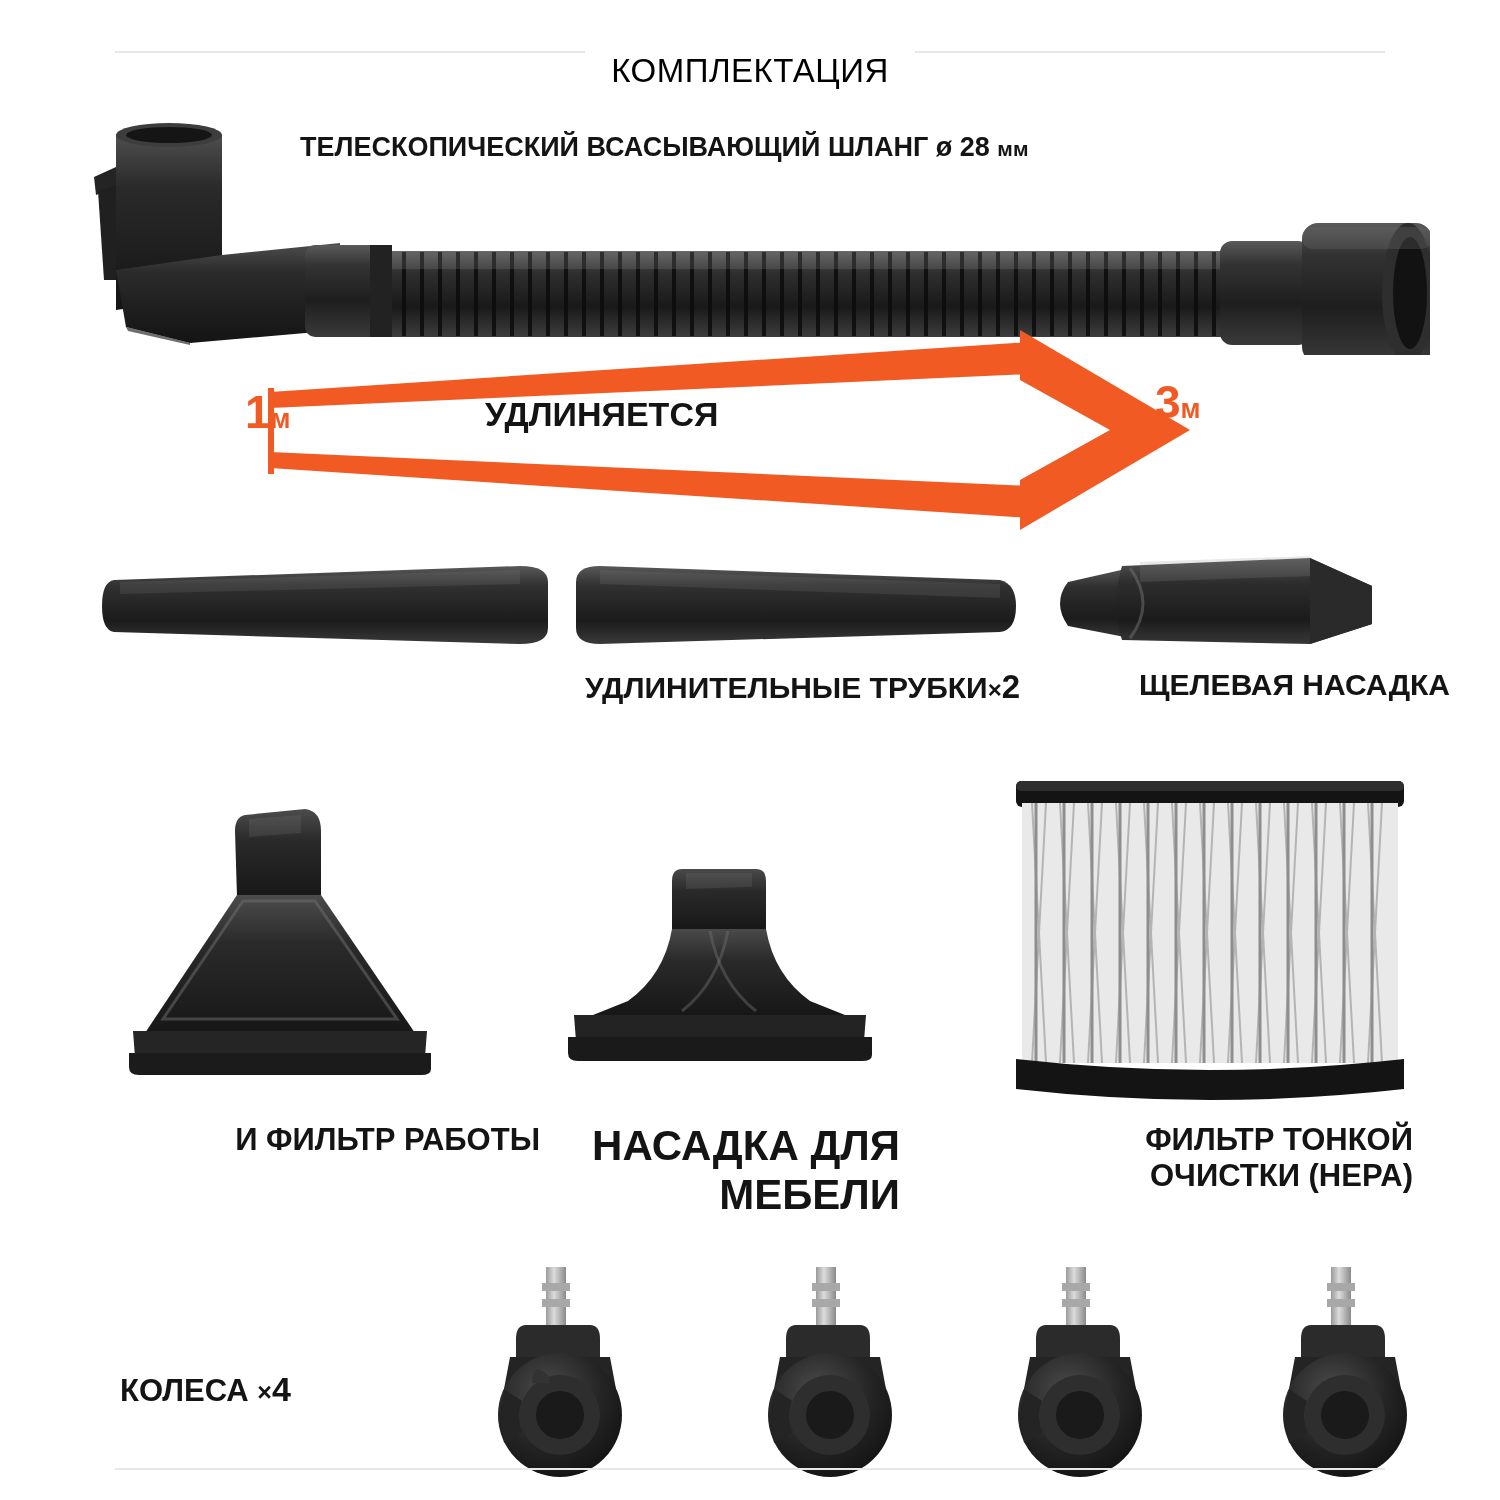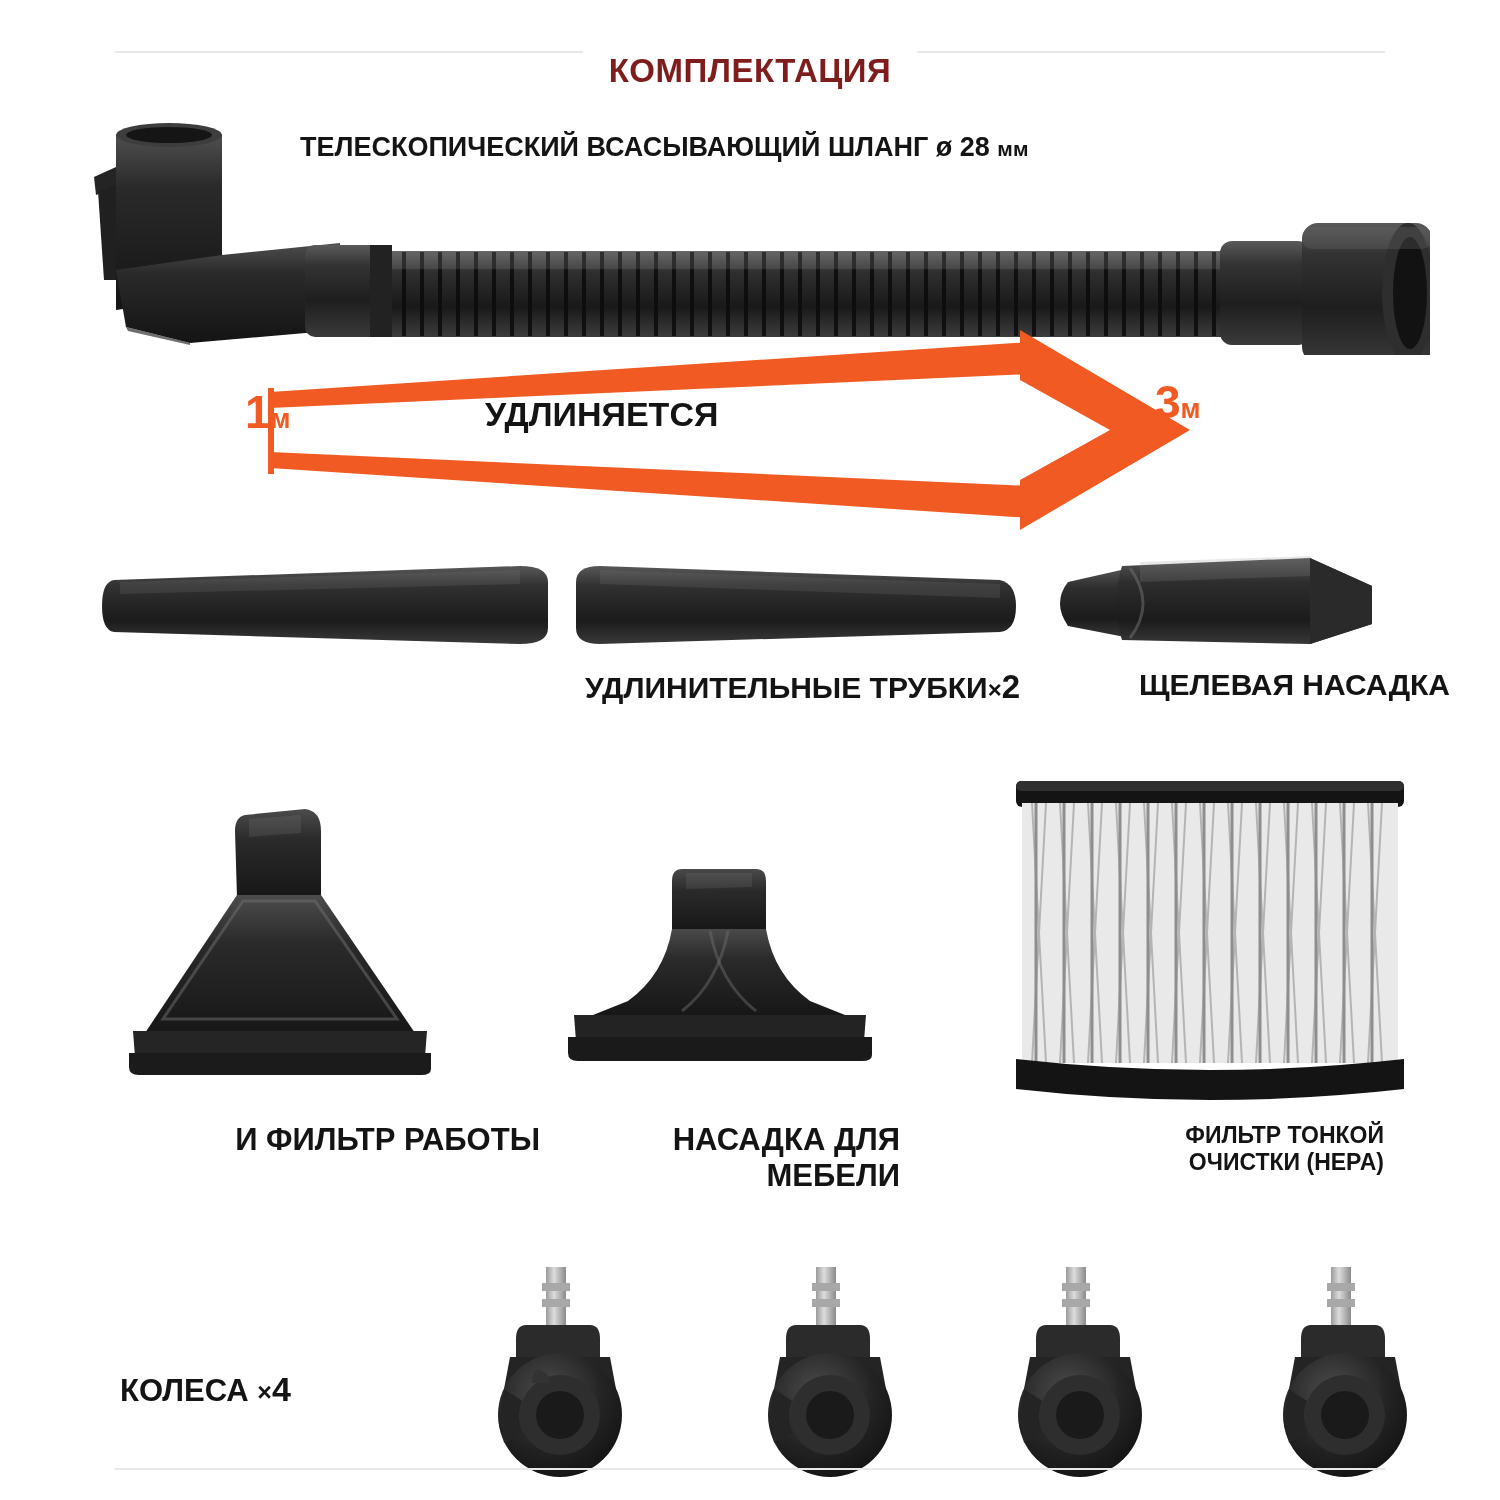--- a/index.html
+++ b/index.html
@@ -29,22 +29,22 @@
     justify-content: center;
   }
   .header .rule {
     flex: 1 1 auto;
     height: 2px;
     background: #e8e8e8;
   }
   .header .rule.left { margin-left: 115px; }
   .header .rule.right { margin-right: 115px; }
   .header-title {
-    color: #7f1d1d;
-    font-weight: bold;
+    color: #000000;
+    font-weight: normal;
     font-size: 33px;
     letter-spacing: 0.5px;
     padding: 0 26px;
     white-space: nowrap;
     margin-top: 37px;
   }
 
   
   .bottom-rule {
     position: absolute;
@@ -118,22 +118,22 @@
   .cap-tubes .x { font-size: 24px; }
   .cap-tubes .n { font-size: 33px; }
   .cap-crevice { left: 1000px; top: 668px; width: 450px; font-size: 30px; }
 
   
   .wet-wrap { position: absolute; left: 125px; top: 805px; width: 400px; height: 285px; }
   .furn-wrap { position: absolute; left: 560px; top: 865px; width: 320px; height: 225px; }
   .filter-wrap { position: absolute; left: 1010px; top: 775px; width: 400px; height: 340px; }
 
   .cap-wet { left: 30px; top: 1122px; width: 510px; font-size: 31px; }
-  .cap-furn { left: 540px; top: 1122px; width: 360px; font-size: 31px; }
-  .cap-filter { left: 924px; top: 1122px; width: 460px; font-size: 23px; }
+  .cap-furn { left: 540px; top: 1122px; width: 360px; font-size: 42px; }
+  .cap-filter { left: 953px; top: 1122px; width: 460px; font-size: 31px; }
 
   
   .cap-wheels { left: 120px; top: 1370px; width: 330px; font-size: 31px; text-align: left; }
   .cap-wheels .x { font-size: 25px; }
   .cap-wheels .n { font-size: 34px; }
   .wheel { position: absolute; width: 160px; height: 215px; top: 1265px; }
   .wheel.w1 { left: 480px; }
   .wheel.w2 { left: 750px; }
   .wheel.w3 { left: 1000px; }
   .wheel.w4 { left: 1265px; }

